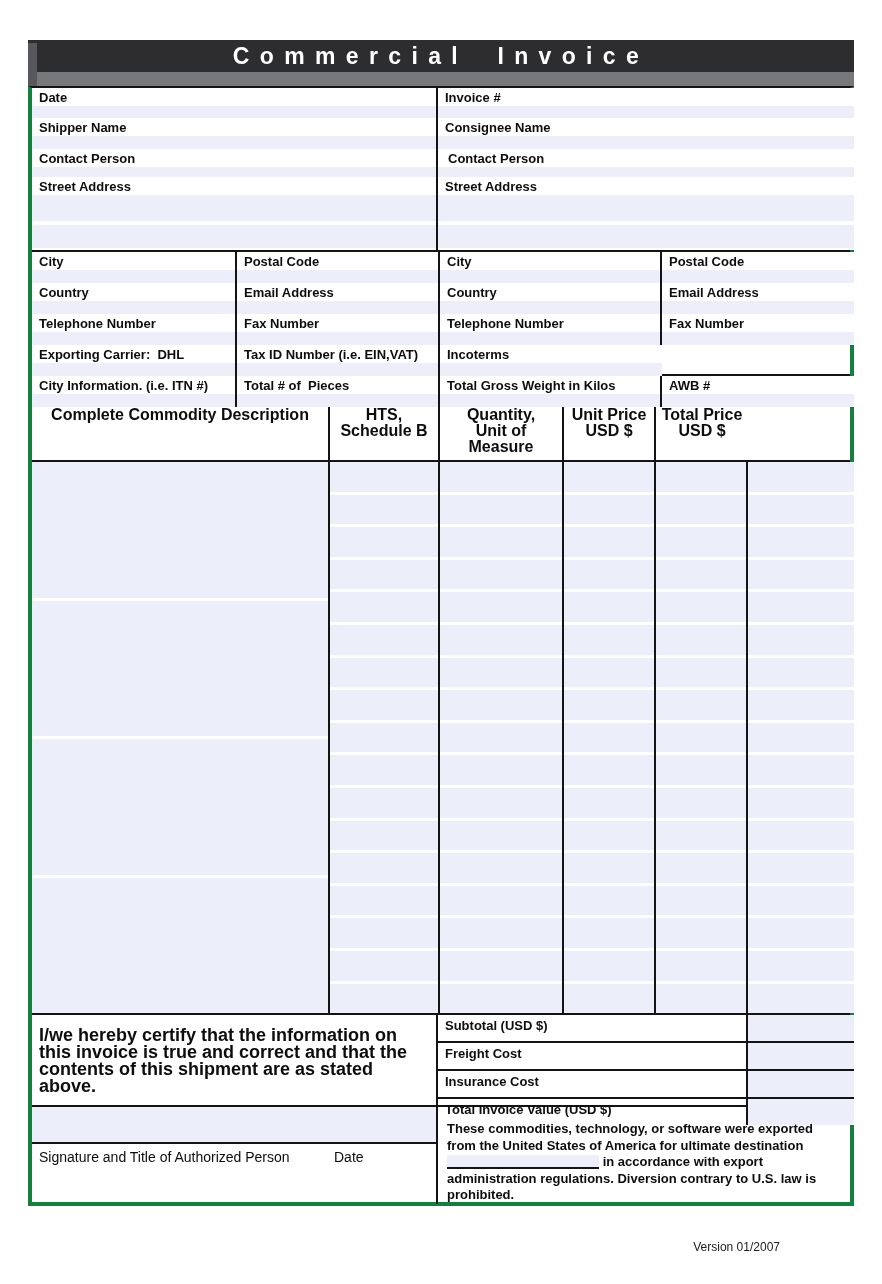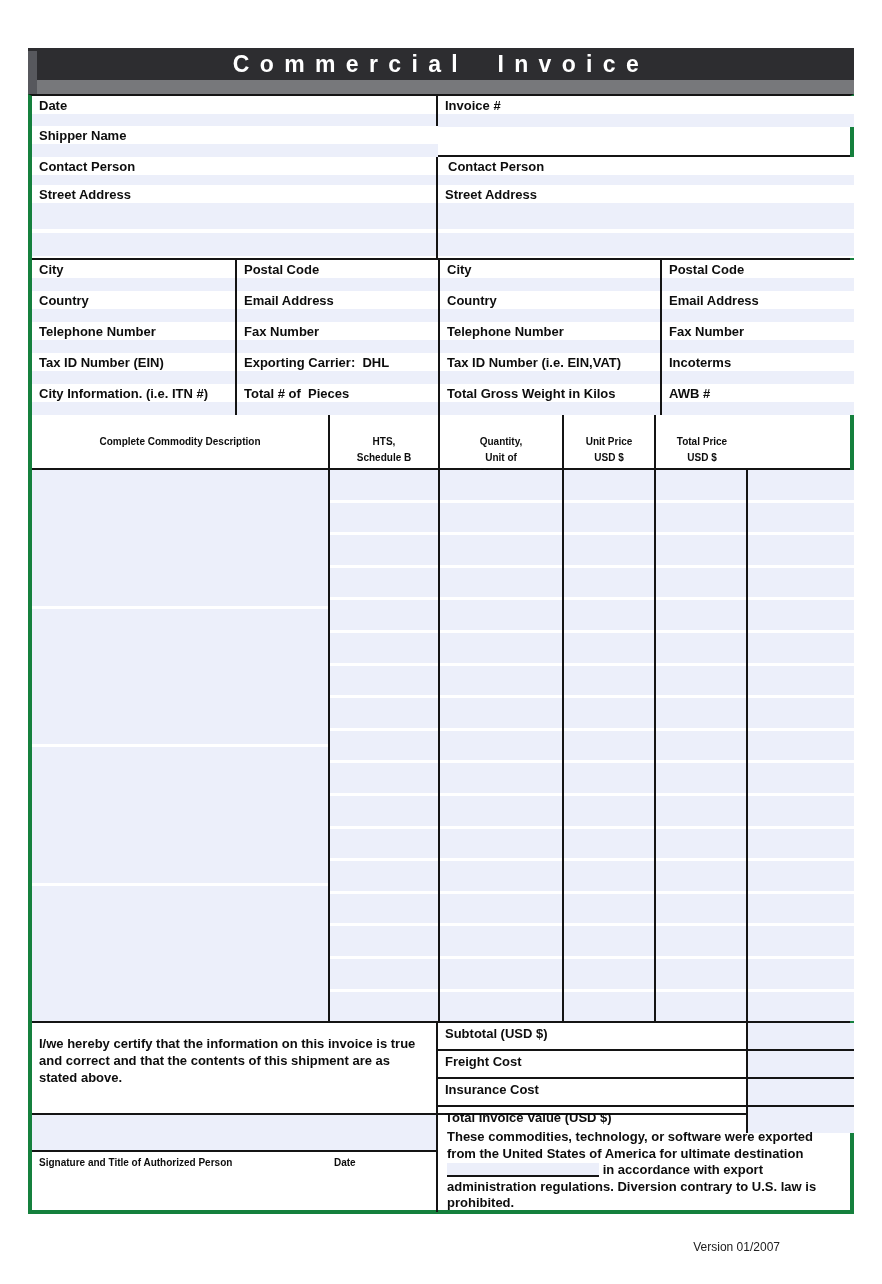--- a/index.html
+++ b/index.html
@@ -1,21 +1,21 @@
 <!DOCTYPE html>
 <html><head>
 <meta charset="utf-8">
 <style>
   * { margin:0; padding:0; box-sizing:border-box; }
   html,body { background:#ffffff; }
   body {
     width:882px; height:1284px; position:relative; overflow:hidden;
     font-family:"Liberation Sans","DejaVu Sans",sans-serif; color:#0d0d0d;
   }
-  .form { position:absolute; left:28px; top:48px; width:826px; }
+  .form { position:absolute; left:28px; top:40px; width:826px; }
 
   
   .title-dark { height:32px; background:#2d2d30; position:relative;
     display:flex; align-items:center; justify-content:center; }
   .title-text { color:#ffffff; font-weight:bold; font-size:23px;
     letter-spacing:0.45em; word-spacing:0.55em; white-space:nowrap; }
   .title-gray { height:14px; background:#77787b; position:relative; }
   .corner-block { position:absolute; left:0; top:3px; width:9px; height:43px;
     background:#57585d; z-index:2; }
 
@@ -30,43 +30,43 @@
   .lbl { font-size:13px; font-weight:bold; padding:1px 4px 1px 7px;
     line-height:15px; white-space:pre-wrap; }
   .input-strip { background:#eceffa; height:13px; width:100%; }
   .street .input-strip.tall1 { height:26px; }
   .street .gap { height:4px; background:#fff; }
   .street .input-strip.tall2 { height:23px; }
 
   
   .tbl-head { grid-template-columns:298px 110px 124px 92px 92px 106px; height:55px; }
   .th { border-right:2px solid #141414; display:flex; align-items:flex-start;
-    justify-content:center; text-align:center; font-size:10px; font-weight:bold;
-    line-height:16px; padding-top:19px; white-space:pre-line; }
+    justify-content:center; text-align:center; font-size:16px; font-weight:bold;
+    line-height:16px; padding-top:0; white-space:pre-line; }
   .th:last-child { border-right:none; }
   .tbl-body { grid-template-columns:298px 110px 124px 92px 92px 106px; height:553px; }
   .bcol { border-right:2px solid #141414; display:flex; flex-direction:column; height:100%; }
   .bcol:last-child { border-right:none; }
   .bcell { flex:1 1 0; background:#eceffa; border-bottom:3px solid #ffffff; }
   .bcol .bcell:last-child { border-bottom:none; }
   .cert-box { border-right:2px solid #141414; padding:12px 10px 0 7px;
-    font-size:13px; font-weight:bold; line-height:17px; }
+    font-size:18px; font-weight:bold; line-height:17px; }
   .totals-grid { display:grid; grid-template-columns:406px 310px 106px; border-bottom:2px solid #141414; height:92px; }
   .tot-label-col { border-right:2px solid #141414; display:flex; flex-direction:column; }
   .tot-value-col { display:flex; flex-direction:column; }
   .tl { flex:1 1 0; border-bottom:2px solid #141414; font-size:13px; font-weight:bold; padding:3px 0 8px 7px; }
   .tl:last-child { border-bottom:none; }
   .tv { flex:1 1 0; border-bottom:2px solid #141414; background:#eceffa; }
   .tv:last-child { border-bottom:none; }
 
   
   .sig-row { grid-template-columns:406px 416px; height:95px; }
   .sig-box { border-right:2px solid #141414; display:flex; flex-direction:column; }
   .sig-input { height:37px; background:#eceffa; border-bottom:2px solid #141414; }
-  .sig-labels { position:relative; padding:5px 0 0 7px; font-size:10px; font-weight:bold; }
+  .sig-labels { position:relative; padding:5px 0 0 7px; font-size:14px; font-weight:normal; }
   .sig-date { position:absolute; left:302px; top:5px; }
   .stmt-box { padding:14px 10px 0 9px; font-size:13px; font-weight:bold; line-height:16.5px; }
   .stmt-blank { display:inline-block; width:152px; height:14px; background:#eceffa;
     border-bottom:2px solid #141414; vertical-align:-3px; }
 
   .version { position:absolute; left:0; top:1232px; width:780px; text-align:right;
     font-size:12px; color:#202020;margin-top:8px; }
 </style>
 </head>
 <body>
@@ -90,20 +90,24 @@
         <div class="lbl">Invoice #</div>
         <div class="input-strip"></div>
       </div>
     </div>
 
     <div class="row pair" style="height:31px">
       <div class="cell">
         <div class="lbl">Shipper Name</div>
         <div class="input-strip"></div>
       </div>
+      <div class="cell">
+        <div class="lbl">Consignee Name</div>
+        <div class="input-strip"></div>
+      </div>
     </div>
 
     <div class="row pair" style="height:28px">
       <div class="cell">
         <div class="lbl">Contact Person</div>
         <div class="input-strip"></div>
       </div>
       <div class="cell">
         <div class="lbl" style="padding-left:10px">Contact Person</div>
         <div class="input-strip"></div>
@@ -176,24 +180,20 @@
         <div class="lbl">Telephone Number</div>
         <div class="input-strip"></div>
       </div>
       <div class="cell">
         <div class="lbl">Fax Number</div>
         <div class="input-strip"></div>
       </div>
     </div>
 
     <div class="row quad" style="height:31px">
-      <div class="cell">
-        <div class="lbl">Tax ID Number (EIN)</div>
-        <div class="input-strip"></div>
-      </div>
       <div class="cell">
         <div class="lbl">Exporting Carrier:  DHL</div>
         <div class="input-strip"></div>
       </div>
       <div class="cell">
         <div class="lbl">Tax ID Number (i.e. EIN,VAT)</div>
         <div class="input-strip"></div>
       </div>
       <div class="cell">
         <div class="lbl">Incoterms</div>

